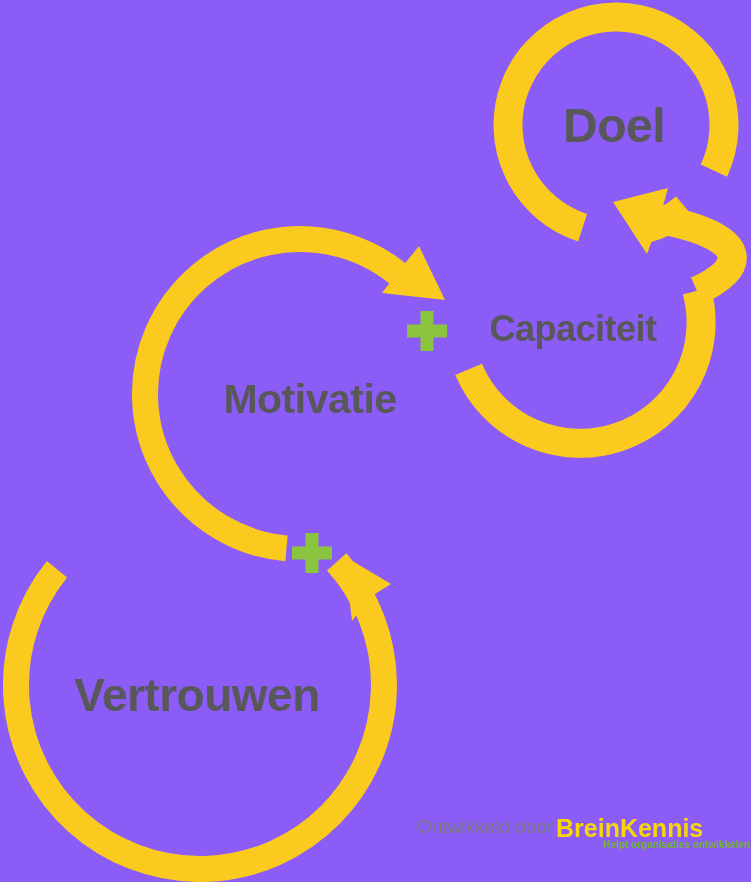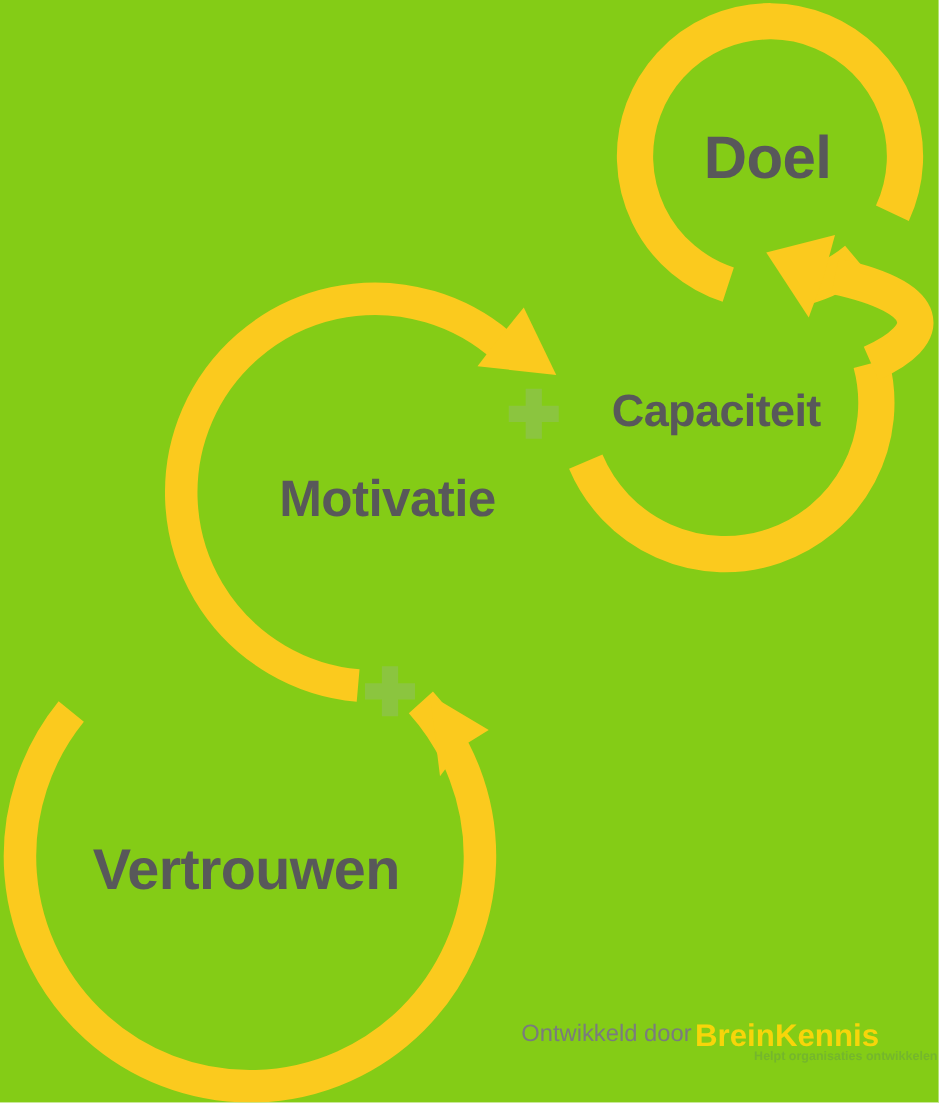--- a/index.html
+++ b/index.html
@@ -8,21 +8,21 @@
     background: #ffffff;
     width: 751px;
     height: 882px;
     overflow: hidden;
     font-family: "Liberation Sans", sans-serif;
   }
   .stage {
     position: relative;
     width: 751px;
     height: 882px;
-    background: #84cc16;
+    background: #8b5cf6;
   }
   svg { display: block; }
   .ring {
     fill: none;
     stroke-linecap: butt;
   }
   .node-label {
     font-family: "Liberation Sans", "DejaVu Sans", sans-serif;
     font-weight: 700;
     letter-spacing: -0.5px;

